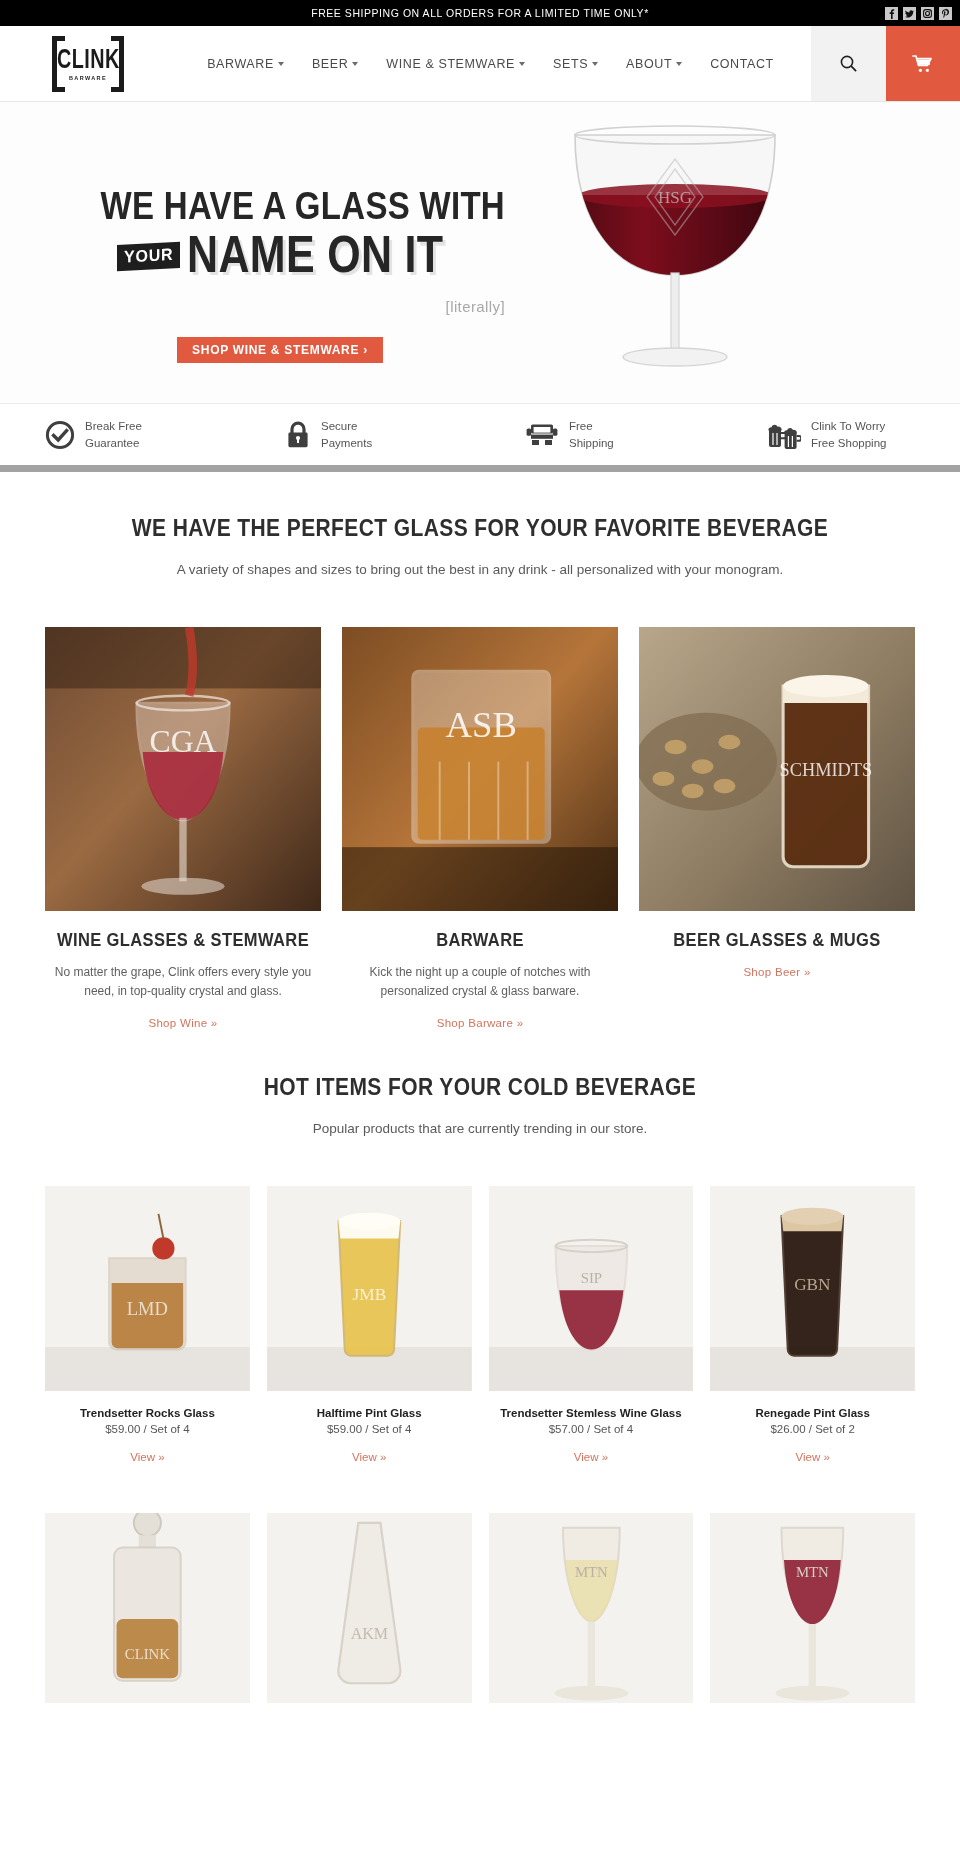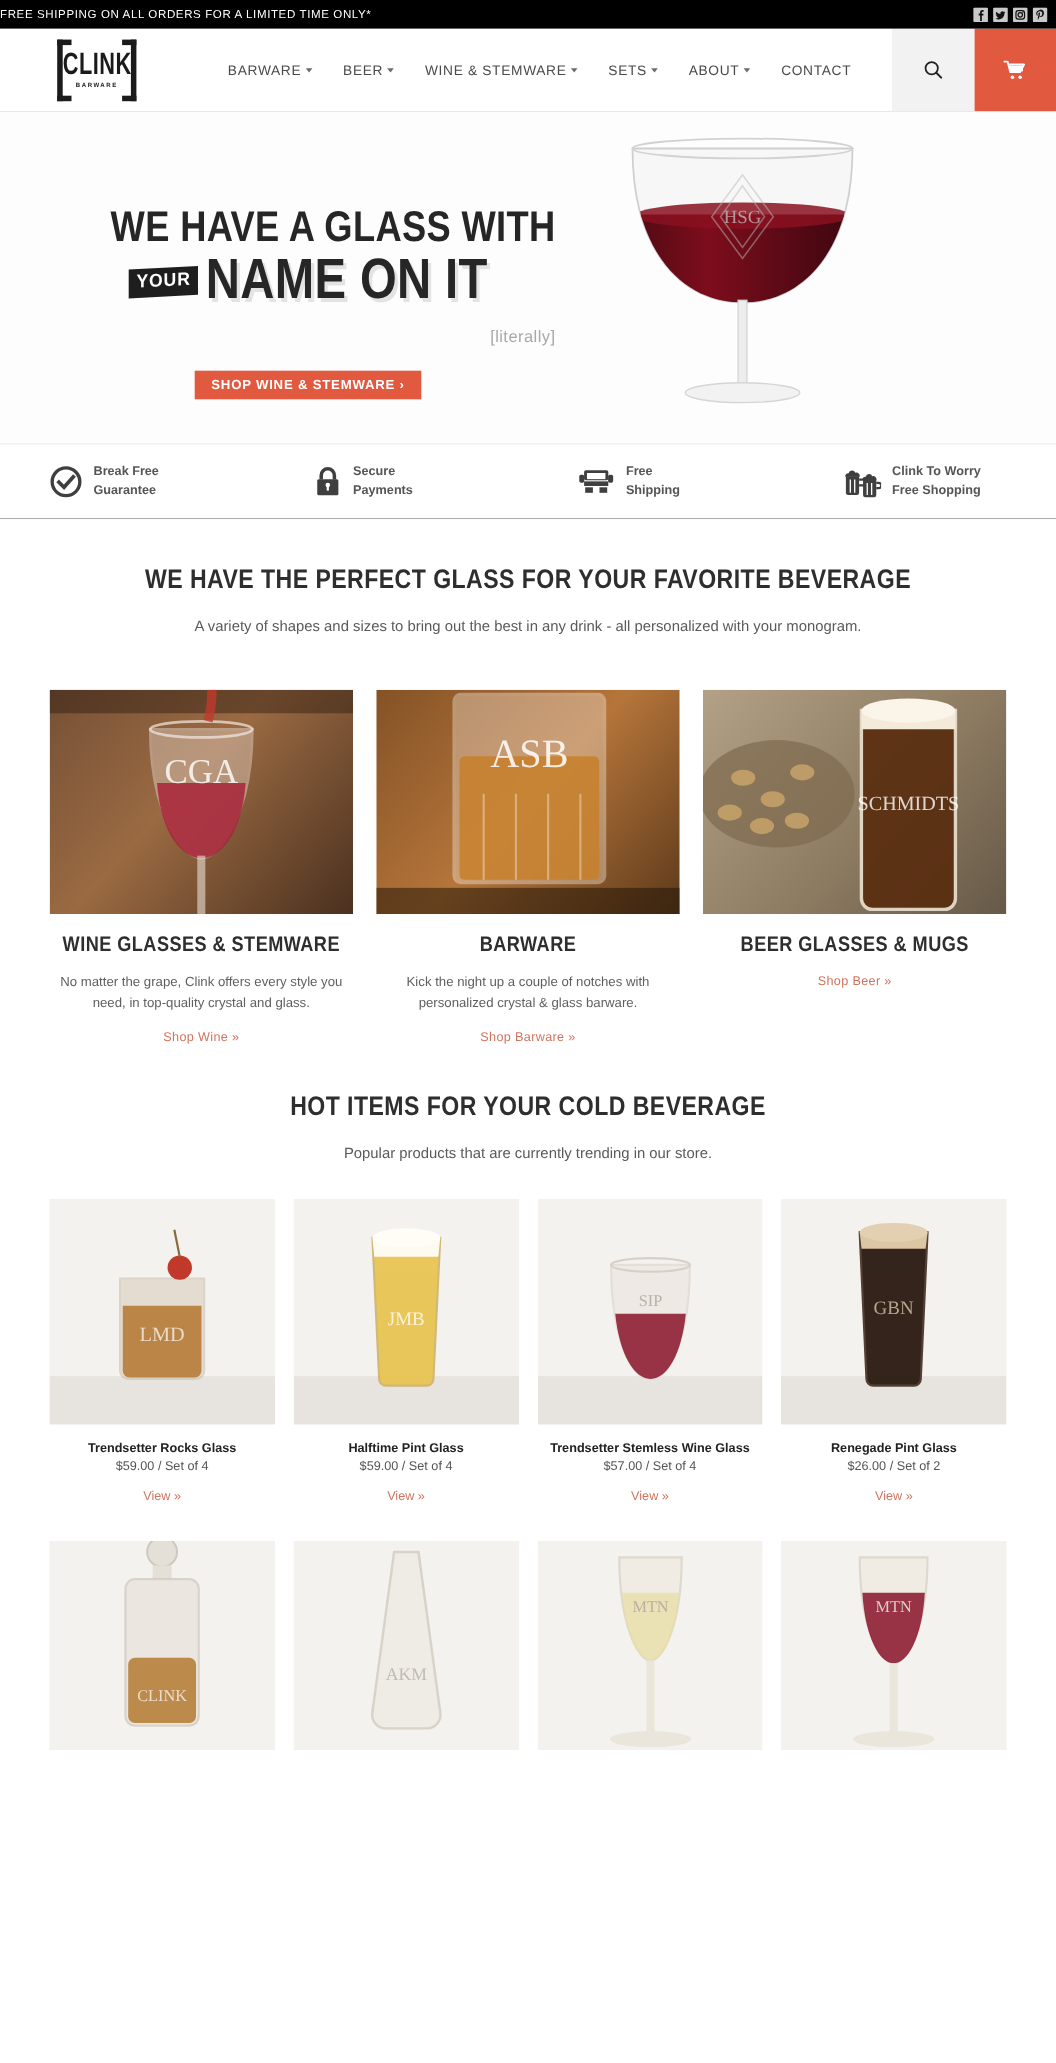--- a/index.html
+++ b/index.html
@@ -11,21 +11,21 @@
     -webkit-font-smoothing: antialiased;
   }
   .page { width: 960px; position: relative; overflow: hidden; }
 
   
   .announce {
     background: #000;
     height: 26px;
     display: flex;
     align-items: center;
-    justify-content: flex-start;
+    justify-content: center;
     position: relative;
   }
   .announce-text {
     color: #ffffff;
     font-size: 10.5px;
     letter-spacing: .55px;
     font-family: "Liberation Sans Narrow", "Liberation Sans", sans-serif;
   }
   .social {
     position: absolute;
@@ -195,23 +195,22 @@
   }
 
   
   .hero-glass { position: absolute; right: 155px; top: 15px; width: 260px; height: 290px; }
 
   
   .badges {
     display: flex;
     height: 68px;
     align-items: center;
-    border-bottom: 1px solid #a3a3a3;
+    border-bottom: 7px solid #a3a3a3;
     background: #fff;
-    font-weight: bold;
   }
   .badge {
     flex: 1;
     display: flex; align-items: center; justify-content: flex-start;
     gap: 10px;
     padding-left: 45px;
   }
   .badge-icon { color: #4d4d4d; display: flex; align-items: center; }
   .badge-text {
     font-size: 11.5px;
@@ -239,21 +238,21 @@
   }
 
   
   .cats {
     display: flex;
     gap: 21px;
     padding: 42px 45px 0;
   }
   .cat { flex: 1; text-align: center; }
   .cat-img {
-    width: 100%; height: 204px;
+    width: 100%; height: 284px;
     position: relative;
     overflow: hidden;
   }
   .cat-name {
     margin-top: 19px;
     font-family: "Liberation Sans Narrow", "Liberation Sans", sans-serif;
     font-weight: bold;
     font-size: 16.5px;
     letter-spacing: .4px;
     color: #2e2e2e;
@@ -274,21 +273,21 @@
     letter-spacing: .3px;
     cursor: pointer;
   }
 
   
   .products {
     display: flex;
     gap: 17px;
     padding: 26px 45px 0;
   }
-  .product { flex: 1; text-align: center; }
+  .product { flex: 1; text-align: center; margin-top: 16px; }
   .prod-img {
     width: 100%; height: 205px;
     overflow: hidden; position: relative;
     background: #f3f2f0;
   }
   .prod-name {
     margin-top: 14px;
     font-size: 11.5px;
     font-weight: bold;
     color: #222;

